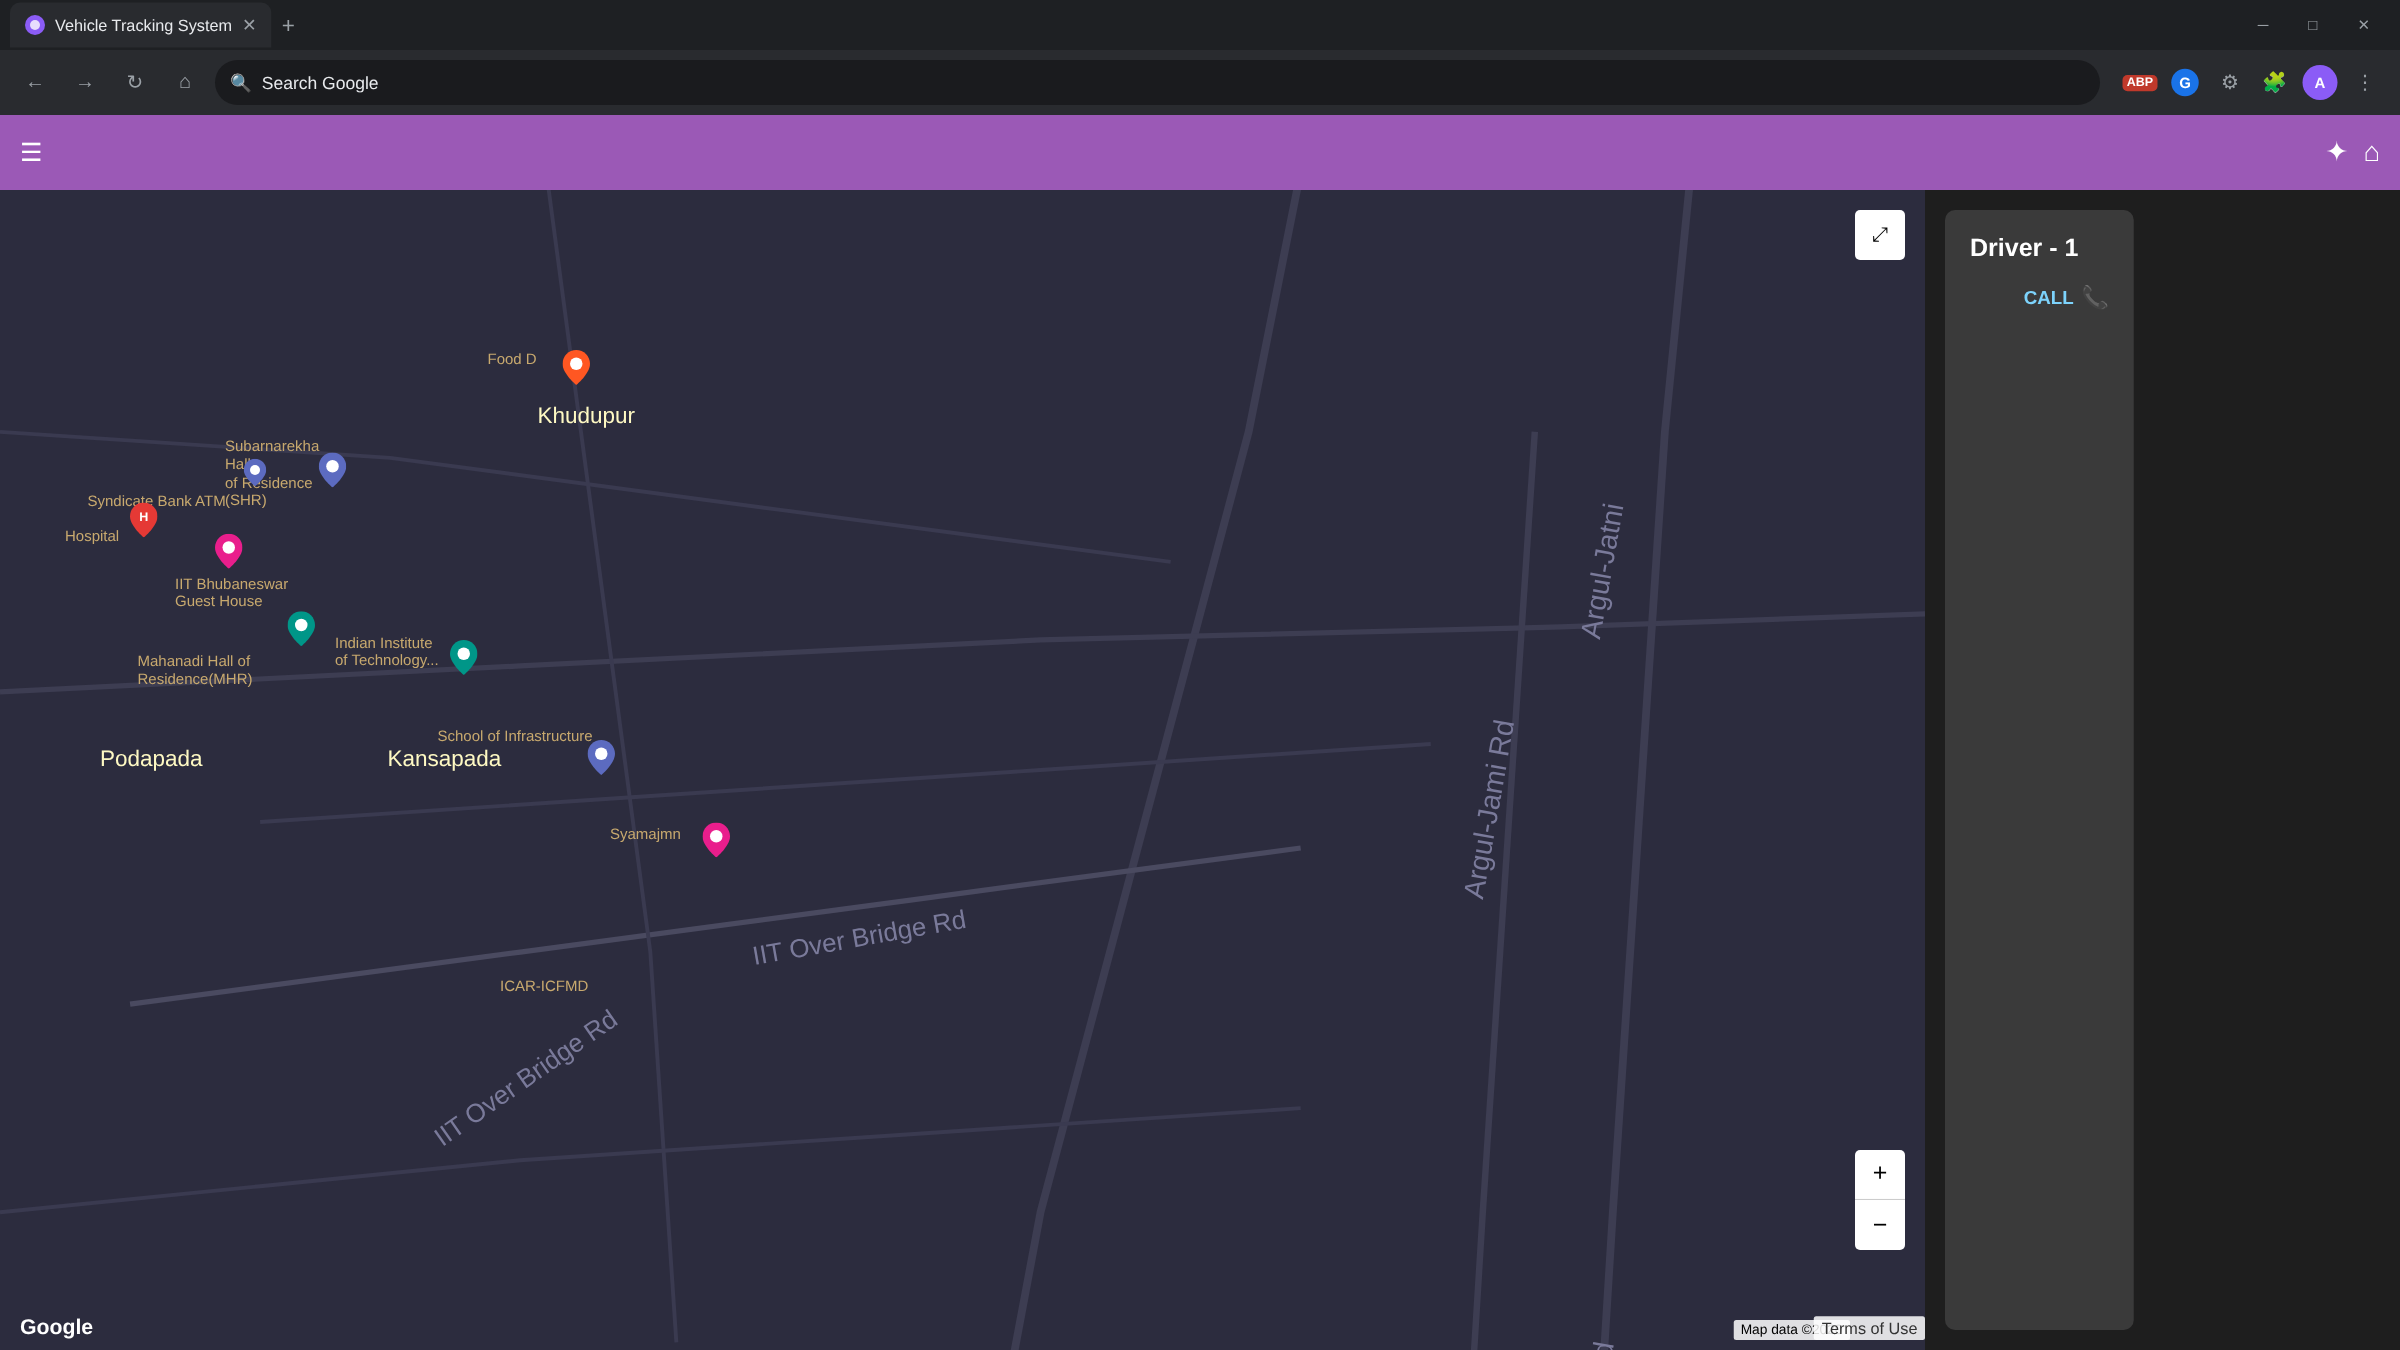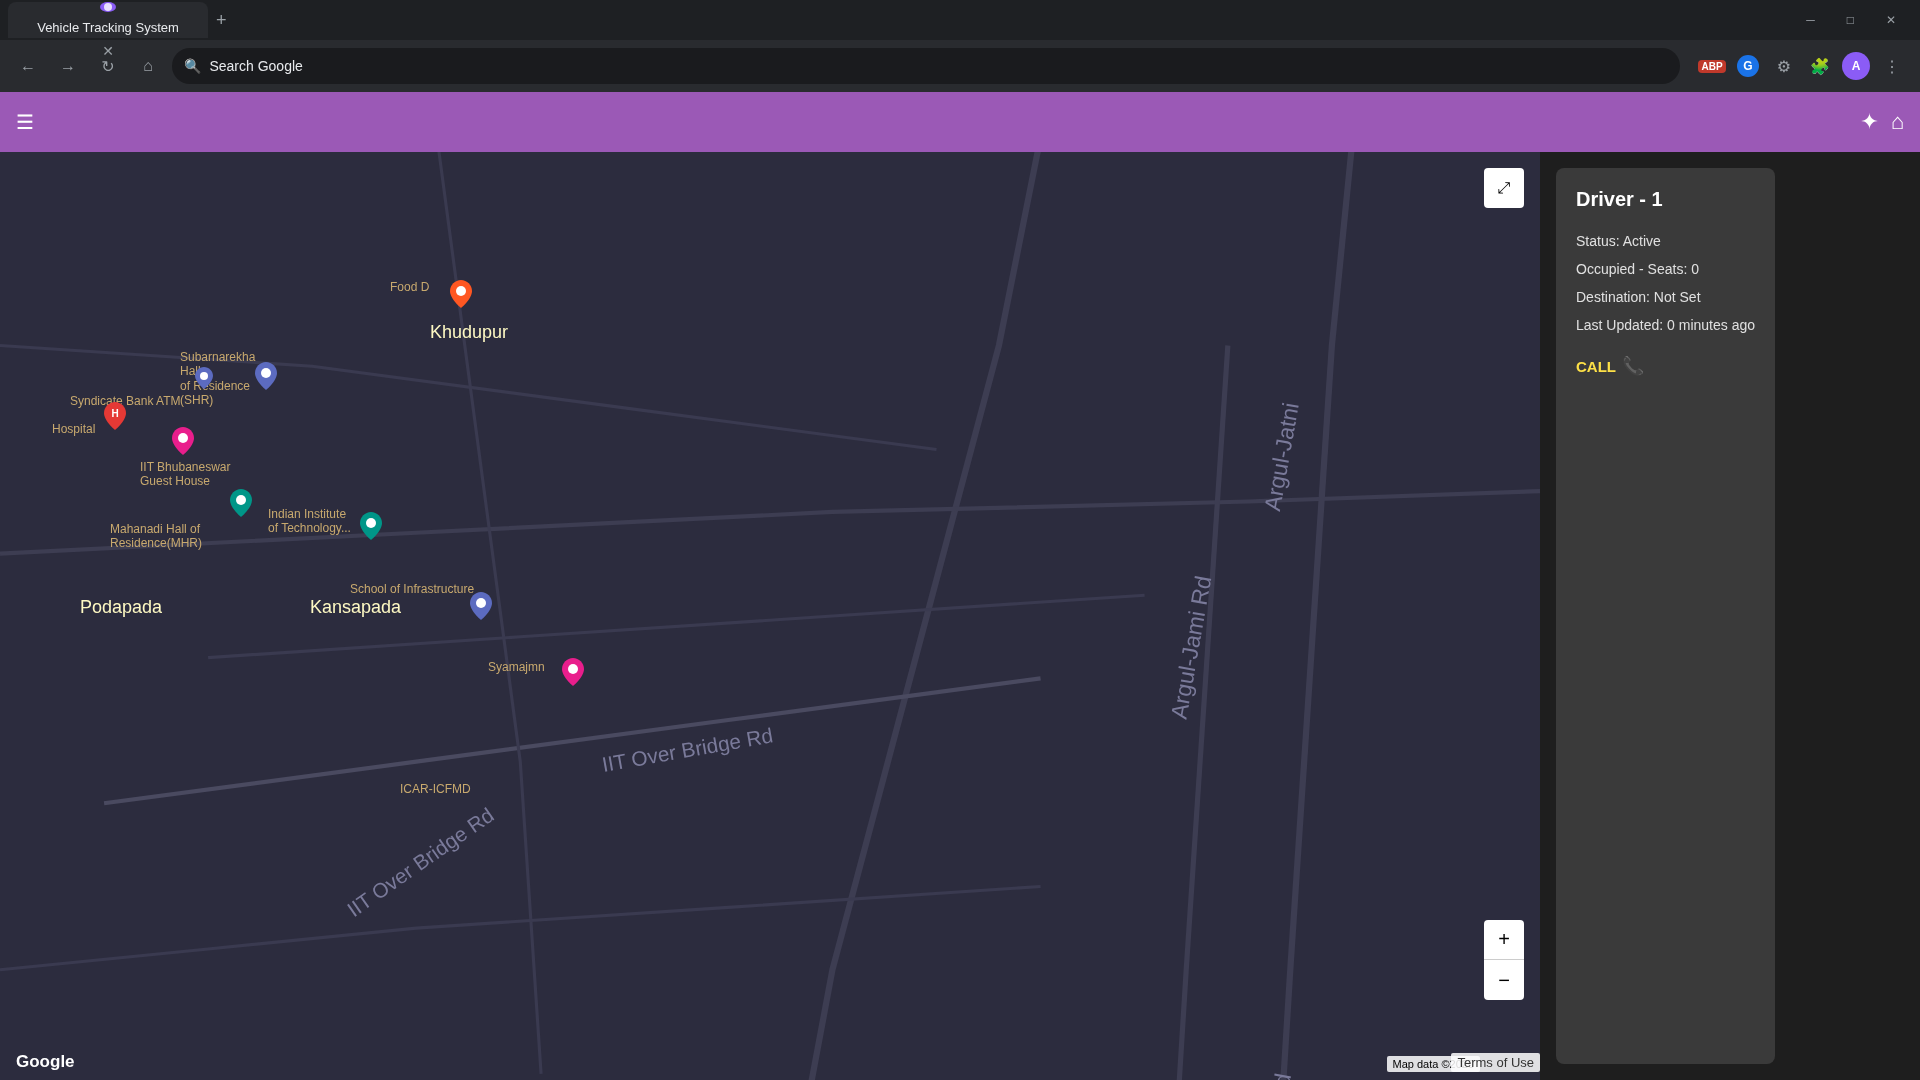--- a/index.html
+++ b/index.html
@@ -1,21 +1,21 @@
 <!DOCTYPE html>
 <html><head>
   <meta charset="utf-8">
   <style>
     * { margin: 0; padding: 0; box-sizing: border-box; }
     body { width: 1920px; height: 1080px; overflow: hidden; font-family: Arial, sans-serif; background: #202124; }
 
     
     .browser-chrome { width: 100%; background: #292b2f; }
     .tab-bar { display: flex; align-items: center; height: 40px; padding: 0 8px; background: #1e2023; }
-    .tab { display: flex; align-items: center; background: #292b2f; border-radius: 8px 8px 0 0; padding: 0 12px; height: 36px; min-width: 200px; gap: 8px; flex-direction: column; }
+    .tab { display: flex; align-items: center; background: #292b2f; border-radius: 8px 8px 0 0; padding: 0 12px; height: 36px; min-width: 200px; gap: 8px; }
     .tab-favicon { width: 16px; height: 16px; border-radius: 50%; background: #8b5cf6; display: flex; align-items: center; justify-content: center; }
     .tab-title { color: #e8eaed; font-size: 13px; flex: 1; }
     .tab-close { color: #9aa0a6; font-size: 14px; cursor: pointer; }
     .new-tab-btn { color: #9aa0a6; font-size: 18px; padding: 4px 8px; cursor: pointer; }
     .window-controls { margin-left: auto; display: flex; gap: 0; }
     .window-btn { color: #9aa0a6; font-size: 12px; padding: 0 16px; height: 36px; display: flex; align-items: center; cursor: pointer; }
 
     .address-bar-row { display: flex; align-items: center; height: 52px; padding: 0 12px; gap: 8px; background: #292b2f; }
     .nav-btn { color: #9aa0a6; font-size: 16px; width: 32px; height: 32px; display: flex; align-items: center; justify-content: center; cursor: pointer; border-radius: 50%; }
     .address-bar { flex: 1; background: #1a1b1e; border-radius: 20px; height: 36px; display: flex; align-items: center; padding: 0 12px; gap: 8px; }
@@ -39,21 +39,21 @@
 
     
     .map-area { flex: 1; position: relative; background: #2c2c3e; overflow: hidden; }
 
     
     .info-panel { width: 380px; background: #1e1e1e; display: flex; flex-direction: row; }
     .driver-card { background: #3a3a3a; margin: 16px; border-radius: 8px; padding: 20px; color: white; }
     .driver-name { font-size: 20px; font-weight: bold; margin-bottom: 16px; }
     .driver-info { font-size: 14px; line-height: 2; color: #e0e0e0; }
     .call-section { margin-top: 16px; display: flex; align-items: center; gap: 6px; }
-    .call-text { color: #fde047; font-size: 15px; font-weight: bold; cursor: pointer; }
+    .call-text { color: #7dd3fc; font-size: 15px; font-weight: bold; cursor: pointer; margin-left: 43px; }
     .call-icon { color: #00bcd4; font-size: 18px; }
     .book-btn { margin: 0 16px; padding: 16px; background: #9b59b6; color: white; border: none; border-radius: 6px; font-size: 16px; font-weight: bold; cursor: pointer; text-align: center; letter-spacing: 2px; }
 
     
     .map-expand-btn { position: absolute; top: 16px; right: 16px; background: white; border: none; border-radius: 4px; width: 40px; height: 40px; display: flex; align-items: center; justify-content: center; cursor: pointer; font-size: 16px; z-index: 10; }
 
     
     .zoom-controls { position: absolute; bottom: 80px; right: 16px; display: flex; flex-direction: column; z-index: 10; }
     .zoom-btn { background: white; border: none; width: 40px; height: 40px; font-size: 20px; cursor: pointer; display: flex; align-items: center; justify-content: center; border-bottom: 1px solid #ccc; }
     .zoom-btn:first-child { border-radius: 4px 4px 0 0; }
@@ -262,33 +262,20 @@
       
       <div class="map-attribution">Google</div>
       <div class="map-data">Map data ©2020</div>
       <div class="terms">Terms of Use</div>
     </div>
 
     <div class="info-panel">
 
       <div class="driver-card">
         <div class="driver-name">Driver - 1</div>
-        <div class="driver-info">
-          <span>Status:</span>
-          <span>Active</span>
-          <br>
-          <span>Occupied - Seats:</span>
-          <span>0</span>
-          <br>
-          <span>Destination:</span>
-          <span>Not Set</span>
-          <br>
-          <span>Last Updated:</span>
-          <span>0 minutes ago</span>
-        </div>
         <div class="call-section">
           <span class="call-text">CALL</span>
           <span class="call-icon">📞</span>
         </div>
       </div>
 
     </div>
   </div>
 </div>
 

